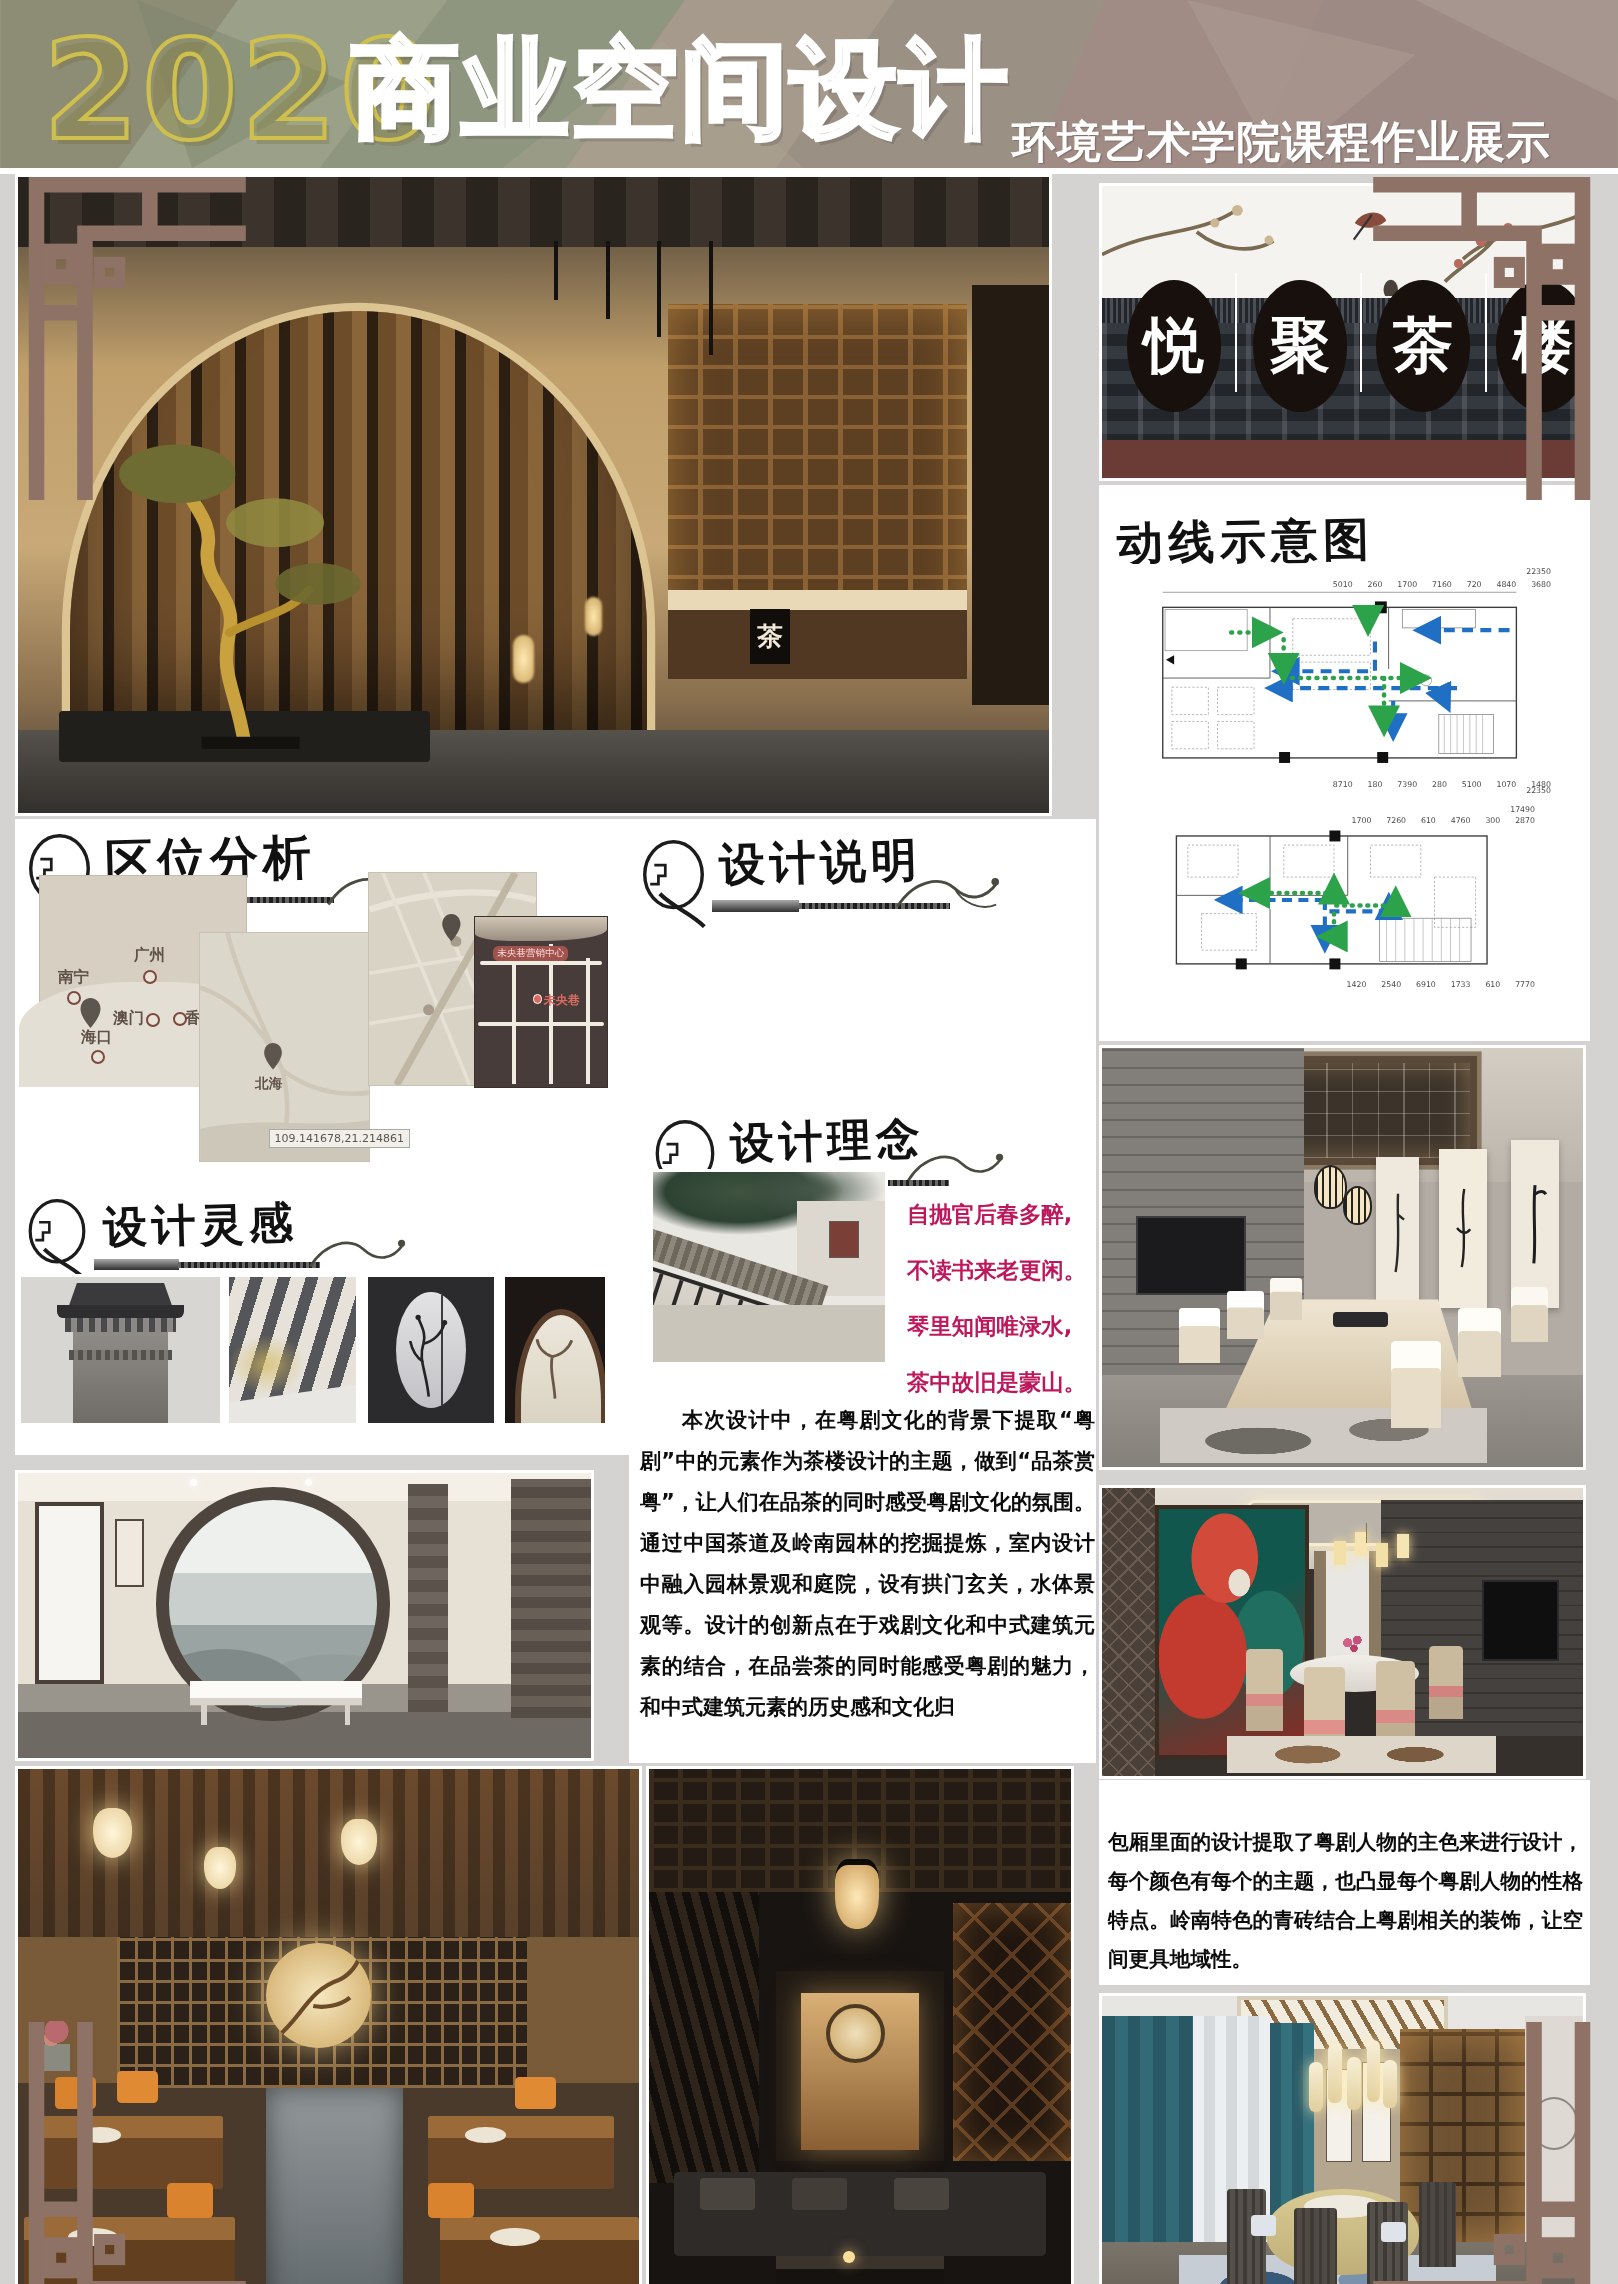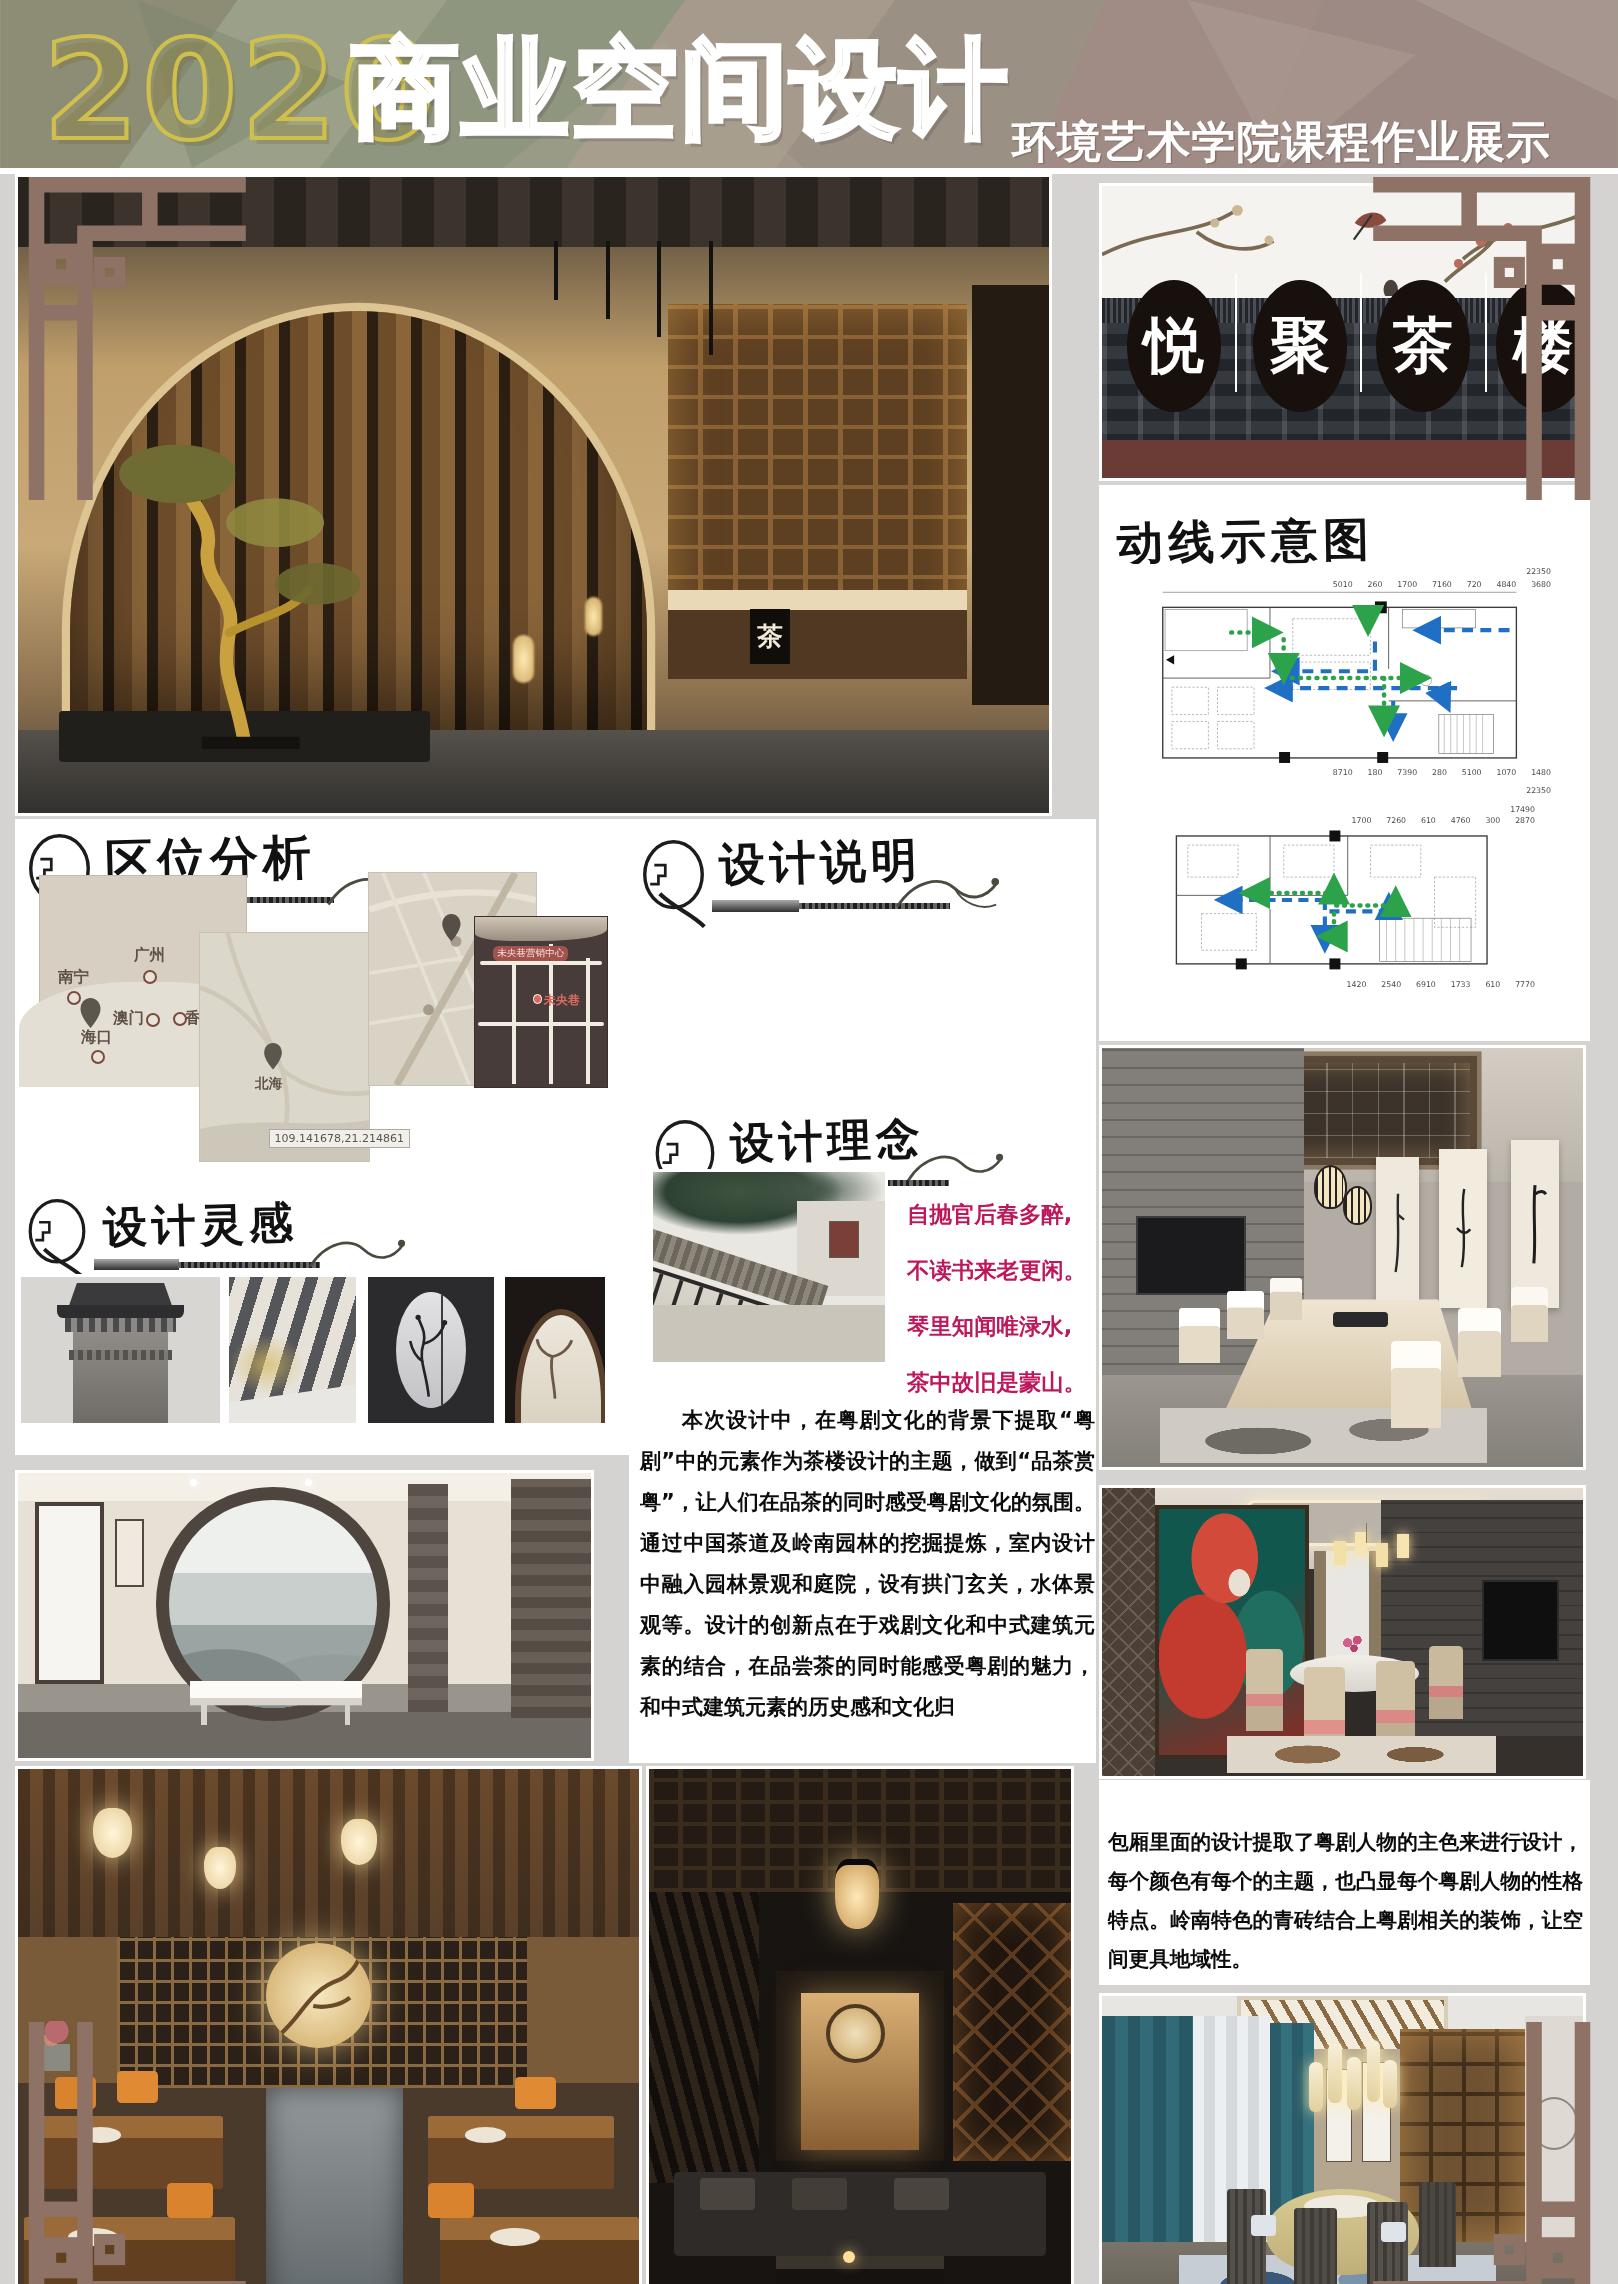--- a/index.html
+++ b/index.html
@@ -168,21 +168,21 @@
       <path d="M740,272 L335,272" stroke="#1f6fc4" stroke-width="9" stroke-dasharray="24 16" fill="none" marker-end="url(#ab)"></path>
       <path d="M700,272 L718,310" stroke="#1f6fc4" stroke-width="9" stroke-dasharray="24 16" fill="none" marker-end="url(#ab)"></path>
       <path d="M600,300 L600,372" stroke="#1f6fc4" stroke-width="9" stroke-dasharray="24 16" fill="none" marker-end="url(#ab)"></path>
       <path d="M245,150 L340,150" stroke="#2ca34a" stroke-width="10" stroke-dasharray="2 16" stroke-linecap="round" fill="none" marker-end="url(#ag)"></path>
       <path d="M360,165 L360,245" stroke="#2ca34a" stroke-width="10" stroke-dasharray="2 16" stroke-linecap="round" fill="none" marker-end="url(#ag)"></path>
       <path d="M360,250 L665,250" stroke="#2ca34a" stroke-width="10" stroke-dasharray="2 16" stroke-linecap="round" fill="none" marker-end="url(#ag)"></path>
       <path d="M580,250 L580,360" stroke="#2ca34a" stroke-width="10" stroke-dasharray="2 16" stroke-linecap="round" fill="none" marker-end="url(#ag)"></path>
       <path d="M545,108 L545,140" stroke="#2ca34a" stroke-width="10" stroke-dasharray="2 16" stroke-linecap="round" fill="none" marker-end="url(#ag)"></path>
       <path d="M120,200 m0,0 l-18,10 18,10 z" fill="#111"></path>
     </svg>
-    <div class="dimrow" style="top:204px;">8710      180      7390      280      5100      1070      1480</div>
+    <div class="dimrow" style="top:216px;">8710      180      7390      280      5100      1070      1480</div>
     <div class="dimrow" style="top:222px;">22350</div>
   </div>
 
   <div class="abs" style="left:1133px;top:804px;width:402px;height:201px;background:#fff;">
     <div class="dimrow" style="top:0.9px;">17490</div>
     <div class="dimrow" style="top:12px;">1700      7260      610      4760      300      2870</div>
     <svg viewBox="0 0 880 440" style="position:absolute;left:0;top:0;width:100%;height:100%;">
       <rect x="95" y="70" width="680" height="280" fill="#fff" stroke="#3c3c3c" stroke-width="3"></rect>
       <line x1="300" y1="70" x2="300" y2="200" stroke="#555" stroke-width="2"></line>
       <line x1="470" y1="70" x2="470" y2="200" stroke="#555" stroke-width="2"></line>

